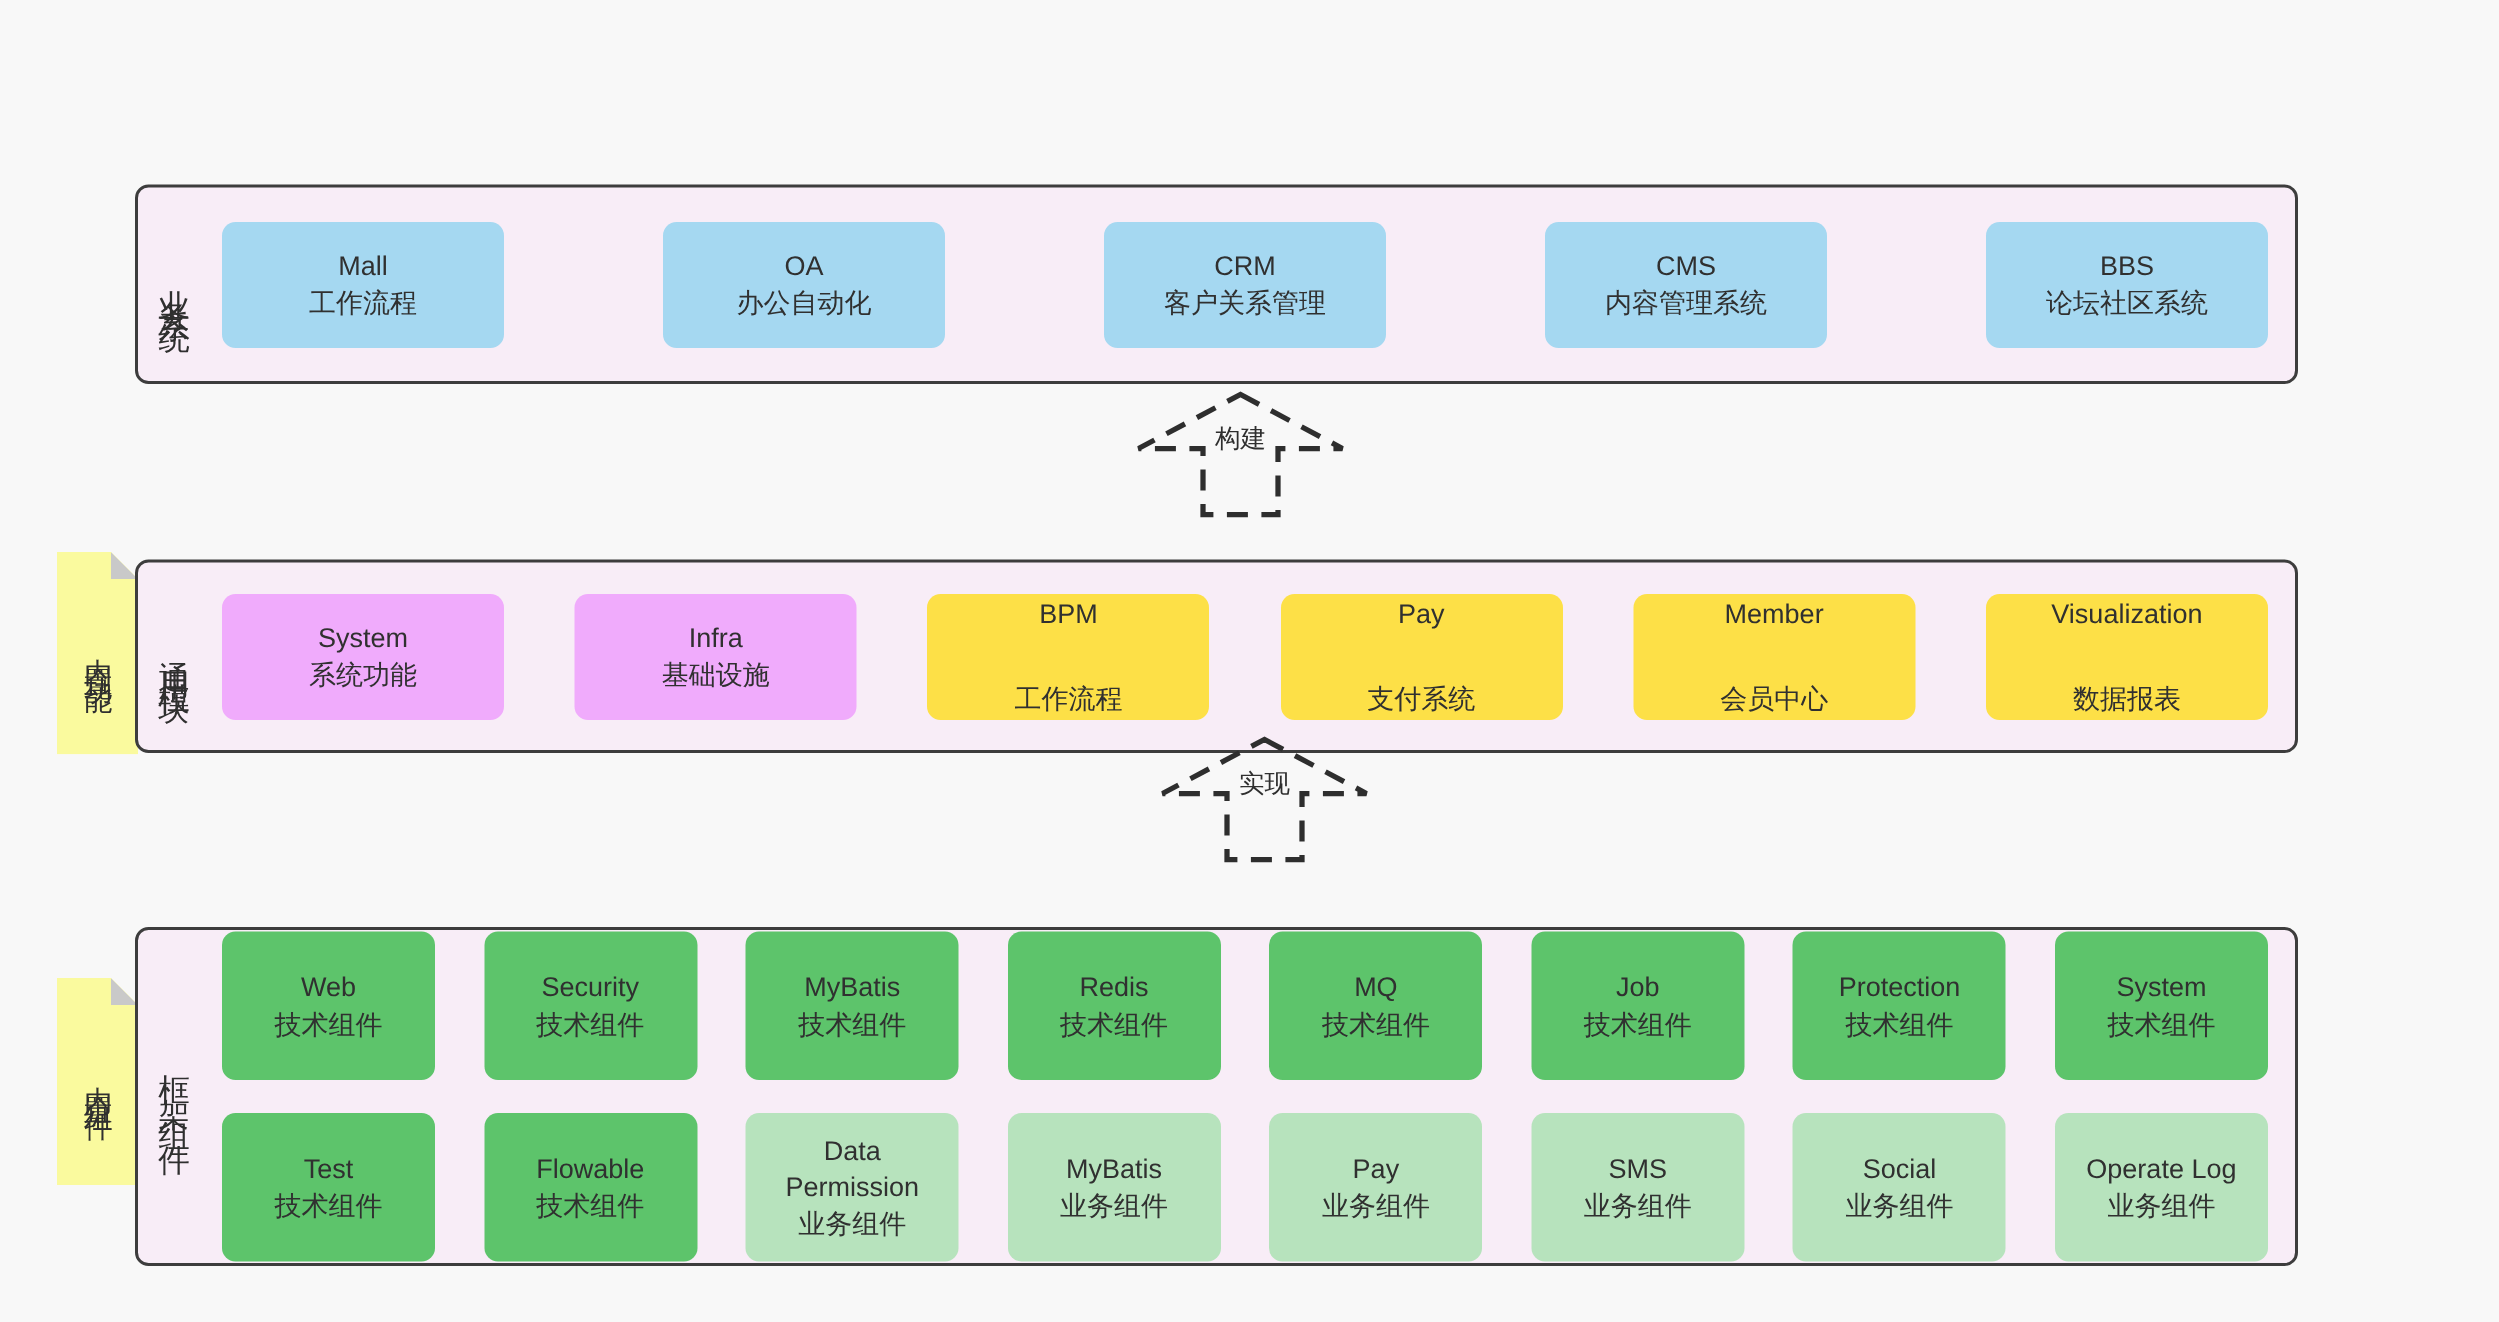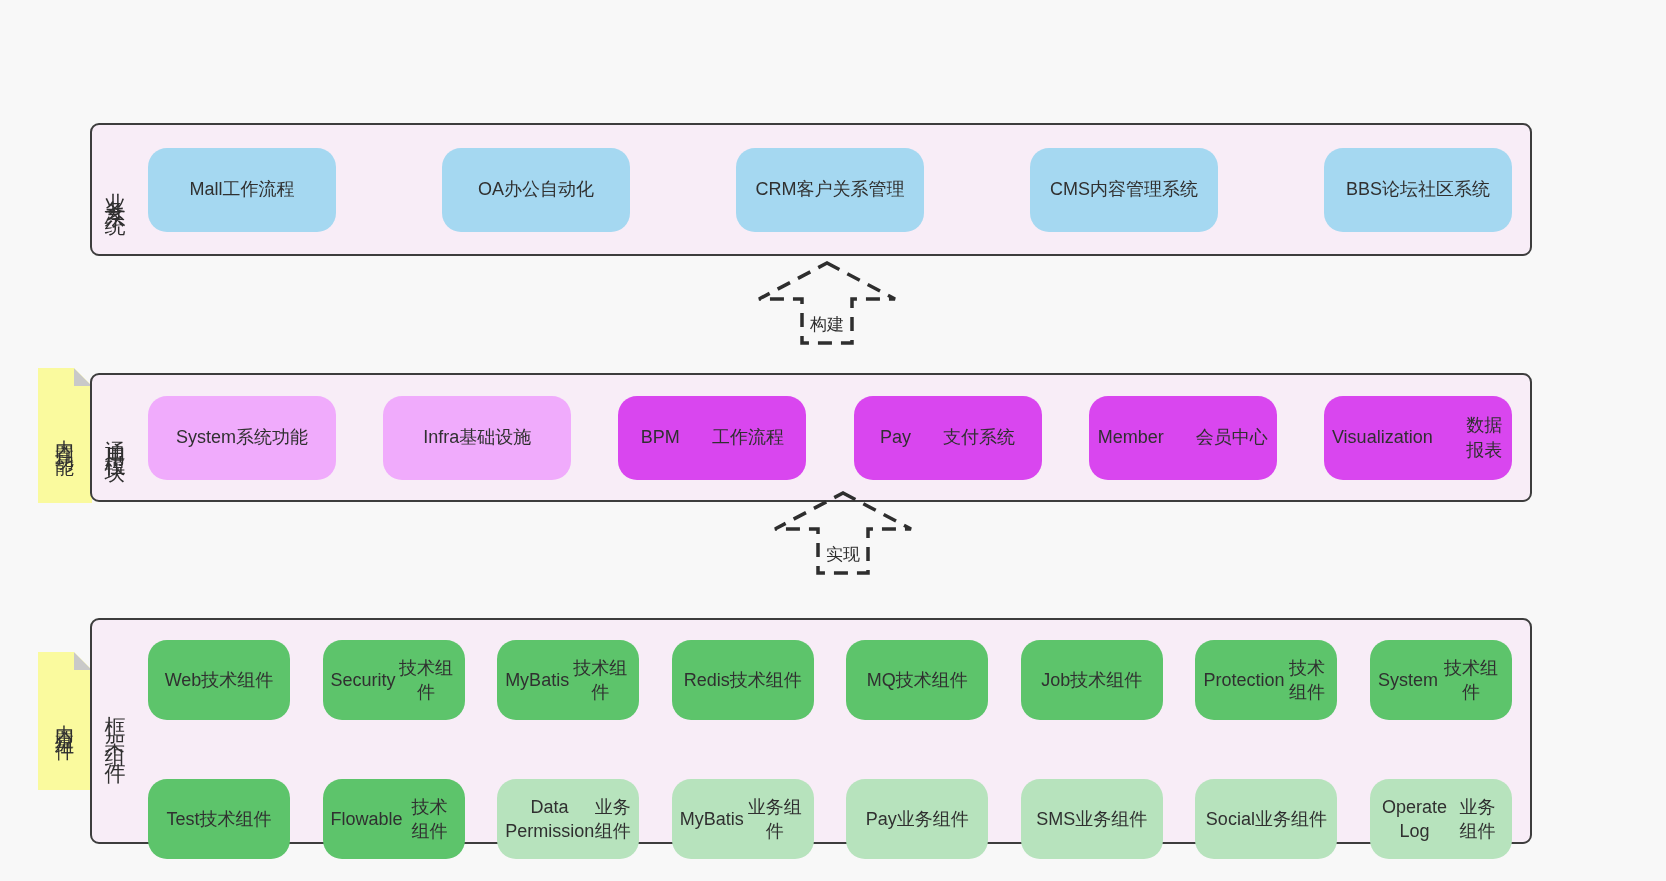--- a/index.html
+++ b/index.html
@@ -24,29 +24,29 @@
   }
   #band-components .band-label{letter-spacing:16px;}
   
   .boxes{
     flex:1;display:flex;justify-content:space-between;align-items:center;
     padding:0 18px 0 22px;
   }
   .rows{flex:1;display:flex;flex-direction:column;gap:22px;padding:0 18px 0 22px;}
   .rows .boxes{padding:0;flex:none;}
   .box{
-    height:84px;border-radius:19px;box-sizing:border-box;padding:4px 8px;
-    display:flex;align-items:center;justify-content:center;
+    height:84px;border-radius:9px;box-sizing:border-box;padding:4px 8px;
+    display:flex;flex-direction:column;align-items:center;justify-content:center;
     text-align:center;font-size:18px;line-height:1.35;color:#303030;
   }
   .box.wide{width:188px;}
-  .box.narrow{width:142px;height:80px;margin-top:37px;}
+  .box.narrow{width:142px;height:99px;}
   .blue{background:#a5d8f1;}
   .red{background:#f0abfc;}
-  .pink{background:#d946ef;gap:32px;}
+  .pink{background:#fde047;gap:32px;}
   .green{background:#5dc46b;}
   .lightgreen{background:#b7e3bd;}
   
   .sticky{
     position:absolute;left:38px;width:54px;background:#fafa9e;
     display:flex;align-items:center;justify-content:center;
     clip-path:polygon(0 0,calc(100% - 18px) 0,100% 18px,100% 100%,0 100%);
   }
   .sticky::after{
     content:"";position:absolute;top:0;right:0;width:0;height:0;
@@ -60,21 +60,21 @@
   #sticky-components{top:652px;height:138px;}
   
   .arrow{position:absolute;width:142px;height:86px;}
   #arrow-build{left:756px;top:260px;}
   #arrow-implement{left:772px;top:490px;}
   .arrow svg{display:block;width:142px;height:86px;}
   .arrow path{
     fill:none;stroke:#2e2e2e;stroke-width:3.5;stroke-dasharray:14 9;stroke-linejoin:miter;
   }
   .arrow-label{
-    position:absolute;left:50%;top:52px;transform:translateX(-50%);
+    position:absolute;left:50%;top:20px;transform:translateX(-50%);
     background:#f8f8f8;padding:1px 3px;font-size:17px;color:#2f2f2f;white-space:nowrap;
   }
 </style>
 </head>
 <body>
 
 <div class="band" id="band-business">
   <div class="band-label">业务系统</div>
   <div class="boxes">
     <div class="box wide blue">

